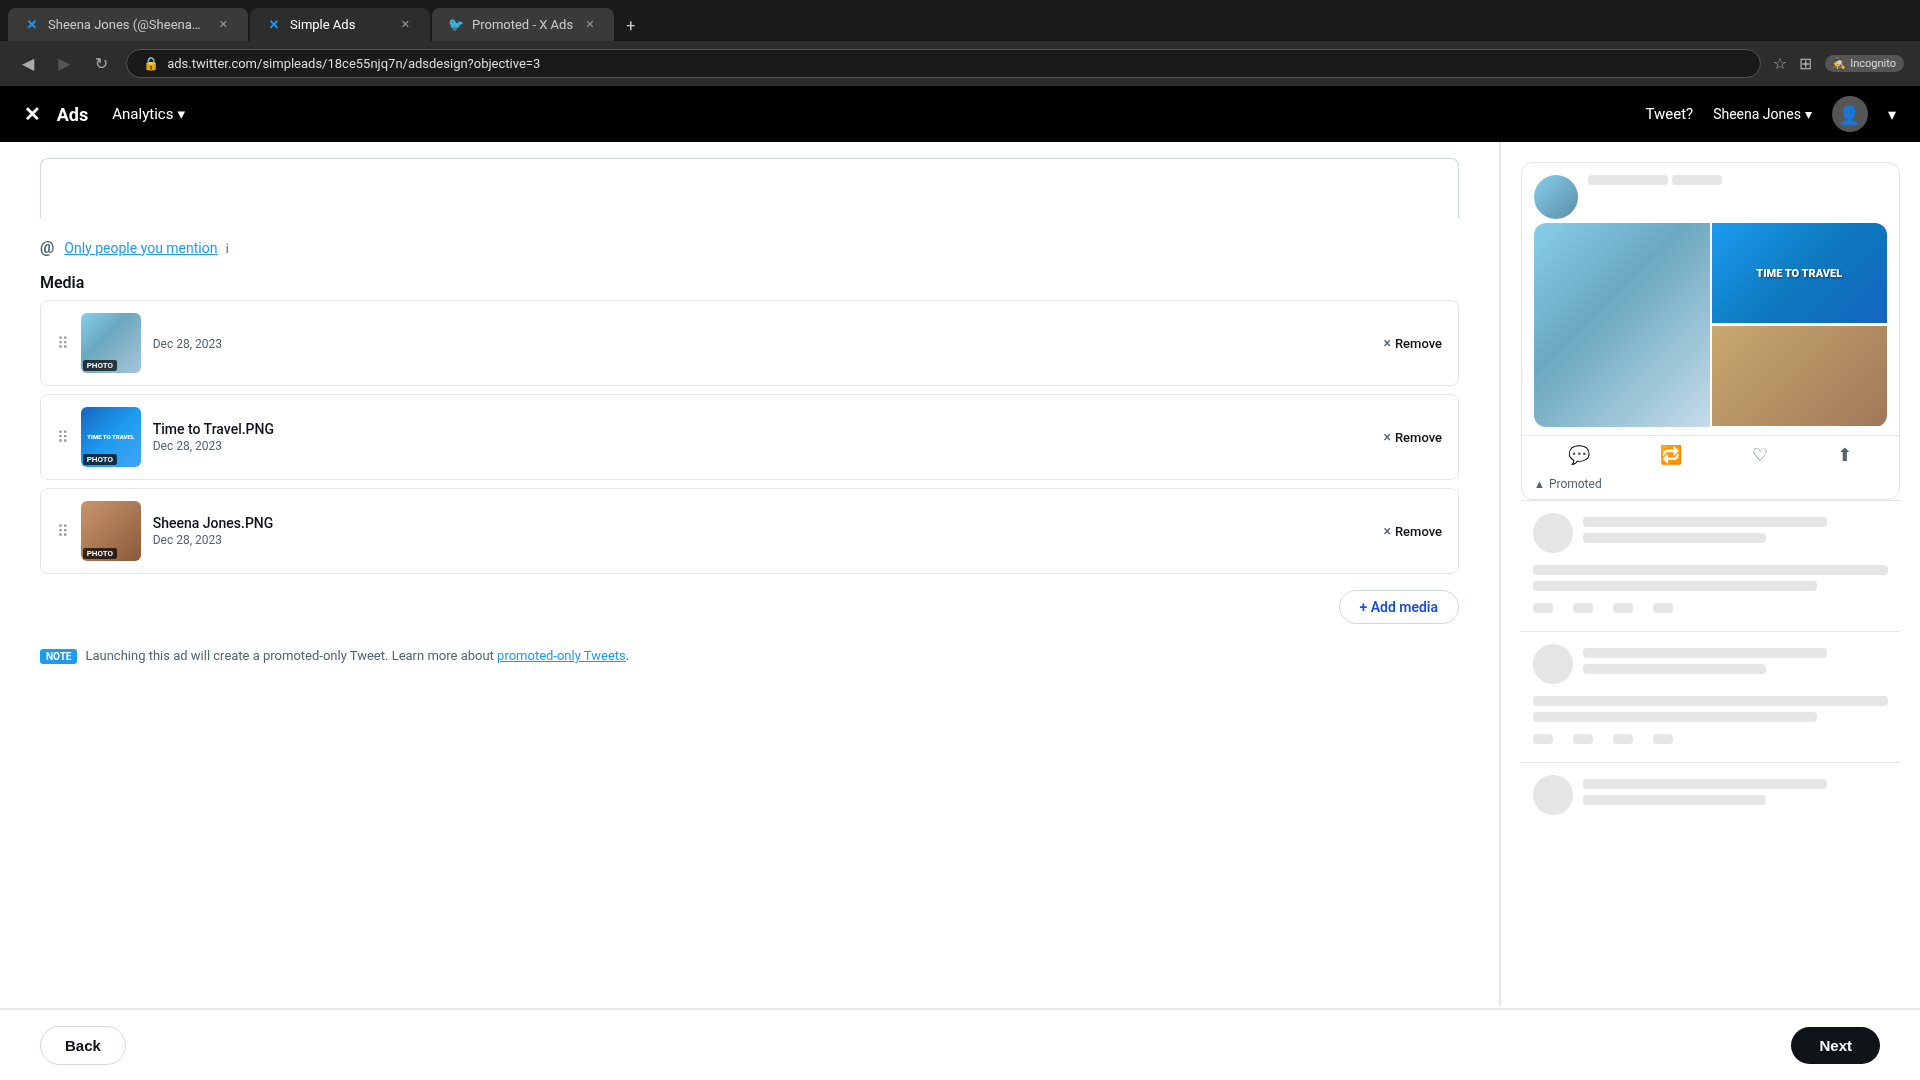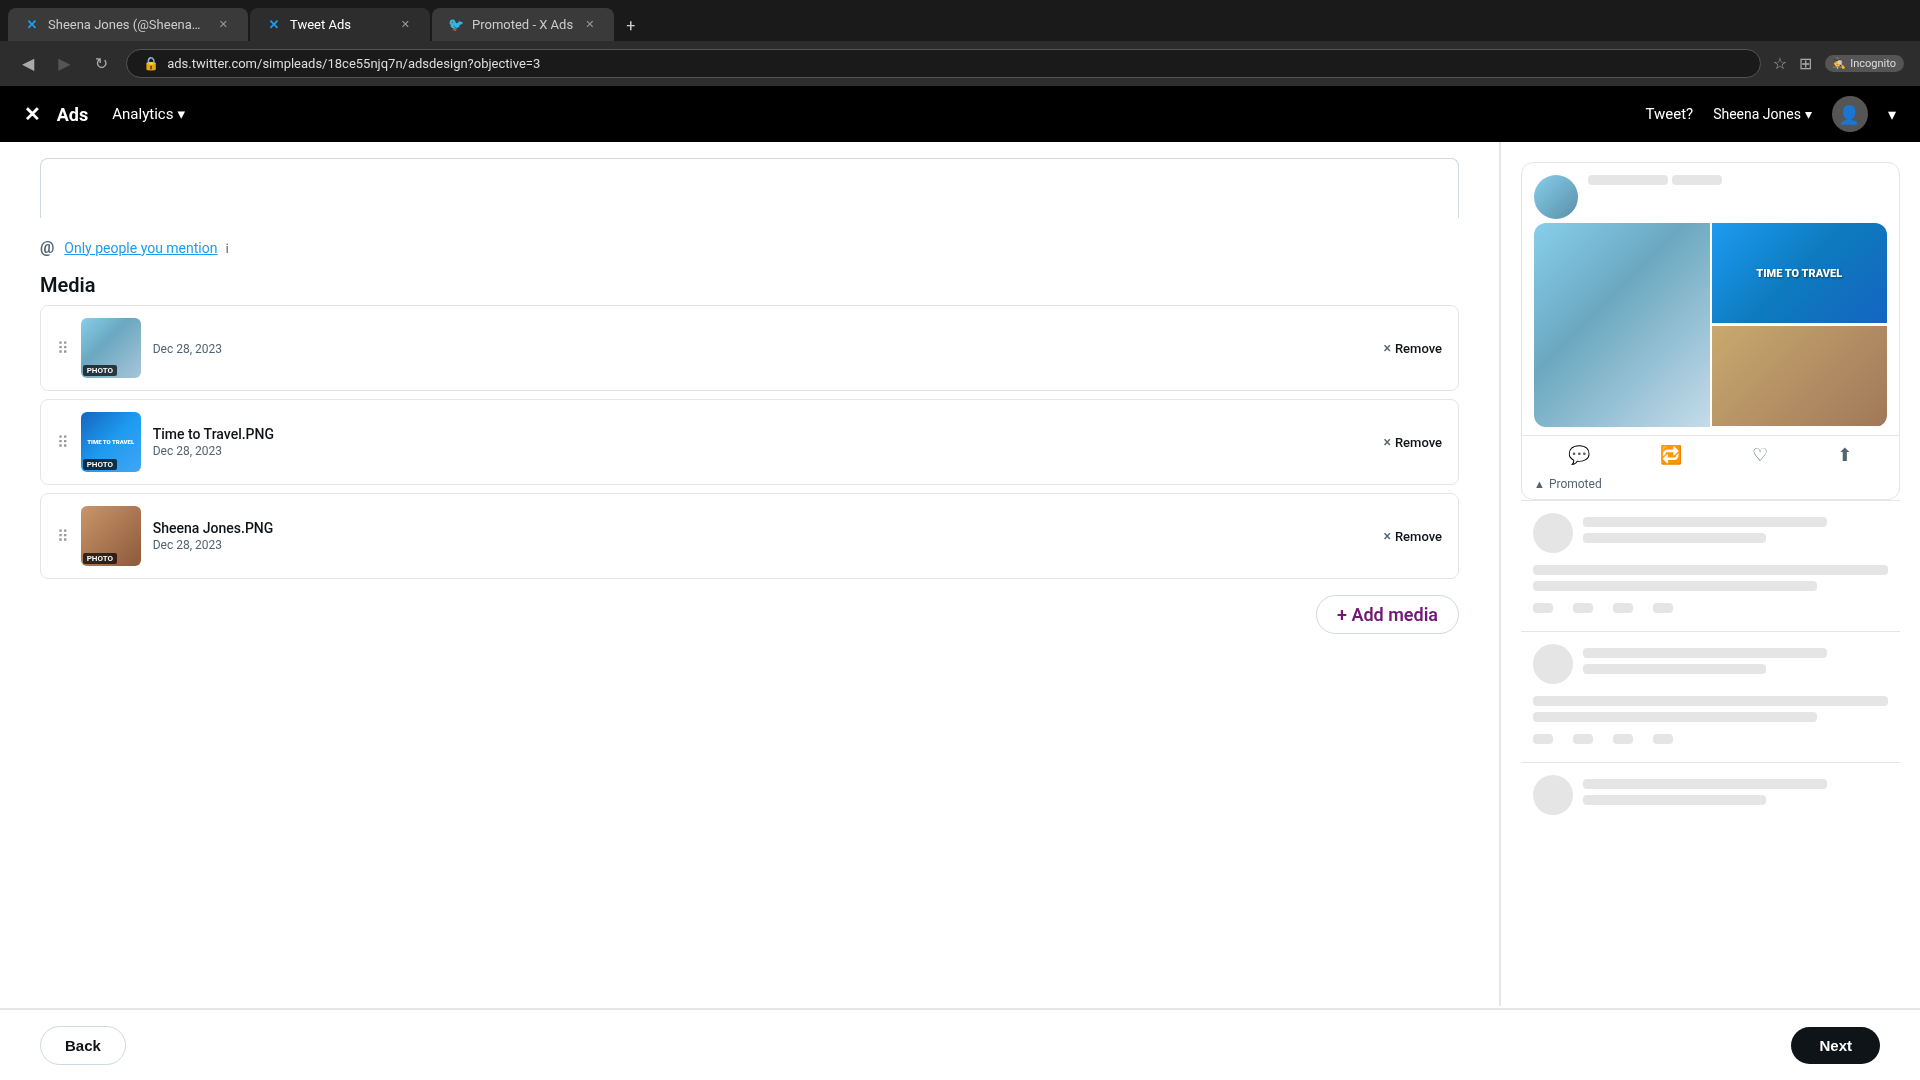--- a/index.html
+++ b/index.html
@@ -40,34 +40,34 @@
     
     .reply-setting { display: flex; align-items: center; gap: 8px; padding: 20px 40px 0; color: #1d9bf0; font-size: 14px; cursor: pointer; }
     .at-symbol { color: #536471; font-size: 16px; font-weight: bold; margin-right: 2px; }
     .reply-label { color: #1d9bf0; text-decoration: underline; font-size: 14px; }
     .info-icon { color: #536471; font-size: 13px; cursor: pointer; }
 
     
     .text-input-area { margin: 0 40px; border: 1px solid #cfd9de; border-radius: 8px; padding: 16px; min-height: 60px; color: #536471; font-size: 14px; }
 
     
-    .media-label { font-size: 20px; font-weight: 600; color: #0f1419; padding: 16px 40px 8px; }
+    .media-label { font-size: 16px; font-weight: 600; color: #0f1419; padding: 16px 40px 8px; }
     .media-item { display: flex; align-items: center; gap: 12px; margin: 0 40px 8px; border: 1px solid #e5e5e5; border-radius: 8px; padding: 12px 16px; background: #fff; }
     .drag-handle { color: #999; font-size: 16px; cursor: grab; }
     .media-thumb { width: 60px; height: 60px; border-radius: 6px; overflow: hidden; position: relative; background: #ddd; flex-shrink: 0; }
     .photo-badge { position: absolute; bottom: 2px; left: 2px; background: rgba(0,0,0,0.7); color: #fff; font-size: 8px; font-weight: 600; padding: 1px 4px; border-radius: 2px; }
     .media-info { flex: 1; }
     .media-name { font-size: 14px; font-weight: 500; color: #0f1419; }
     .media-date { font-size: 12px; color: #536471; margin-top: 2px; }
     .remove-btn { display: flex; align-items: center; gap: 4px; color: #0f1419; font-size: 13px; cursor: pointer; font-weight: 500; }
     .remove-x { color: #536471; font-size: 14px; }
 
     
     .add-media-btn { display: flex; align-items: center; justify-content: flex-end; padding: 8px 40px; }
-    .add-media-inner { border: 1px solid #cfd9de; border-radius: 20px; padding: 8px 20px; font-size: 18px; font-weight: 600; color: #701a75; cursor: pointer; display: flex; align-items: center; gap: 6px; }
+    .add-media-inner { border: 1px solid #cfd9de; border-radius: 20px; padding: 8px 20px; font-size: 14px; font-weight: 600; color: #1d4ed8; cursor: pointer; display: flex; align-items: center; gap: 6px; }
 
     
     .note-section { padding: 16px 40px; display: flex; align-items: flex-start; gap: 8px; font-size: 13px; color: #536471; }
     .note-badge { background: #1d9bf0; color: #fff; font-size: 10px; font-weight: 700; padding: 2px 6px; border-radius: 3px; white-space: nowrap; margin-top: 1px; }
     .note-link { color: #1d9bf0; text-decoration: underline; cursor: pointer; }
 
     
     .right-panel { width: 420px; padding: 20px; overflow-y: auto; background: #fff; border-left: 1px solid #e5e5e5; }
 
     
@@ -120,21 +120,21 @@
   <div class="tab-bar">
 
     <div class="tab">
       <div class="tab-favicon x-tab-icon" style="font-weight:900; font-size:13px;">✕</div>
       <span class="tab-title">Sheena Jones (@SheenaJone4...</span>
       <span class="tab-close">✕</span>
     </div>
 
     <div class="tab active">
       <div class="tab-favicon x-tab-icon" style="font-weight:900; font-size:13px;">✕</div>
-      <span class="tab-title">Tweet Ads</span>
+      <span class="tab-title">Simple Ads</span>
       <span class="tab-close">✕</span>
     </div>
 
     <div class="tab">
       <div class="tab-favicon" style="color:#1d9bf0; font-size:13px;">🐦</div>
       <span class="tab-title">Promoted - X Ads</span>
       <span class="tab-close">✕</span>
     </div>
 
     <span class="tab-new">+</span>
@@ -242,20 +242,26 @@
         <span>Remove</span>
       </div>
     </div>
 
     <div class="add-media-btn">
       <div class="add-media-inner">
         <span>+ Add media</span>
       </div>
     </div>
 
+    <div class="note-section">
+      <span class="note-badge">NOTE</span>
+      <span>
+        <span>Launching this ad will create a promoted-only Tweet. Learn more about </span><span class="note-link">promoted-only Tweets</span><span>.</span>
+      </span>
+    </div>
 
   </div>
 
   <div class="right-panel">
 
     <div class="tweet-preview">
 
       <div style="display:flex; gap:10px; padding:12px 12px 4px; align-items:flex-start;">
         <div style="width:44px; height:44px; border-radius:50%; background:linear-gradient(135deg,#87ceeb,#5a8fa8); flex-shrink:0;"></div>
         <div style="flex:1;">

